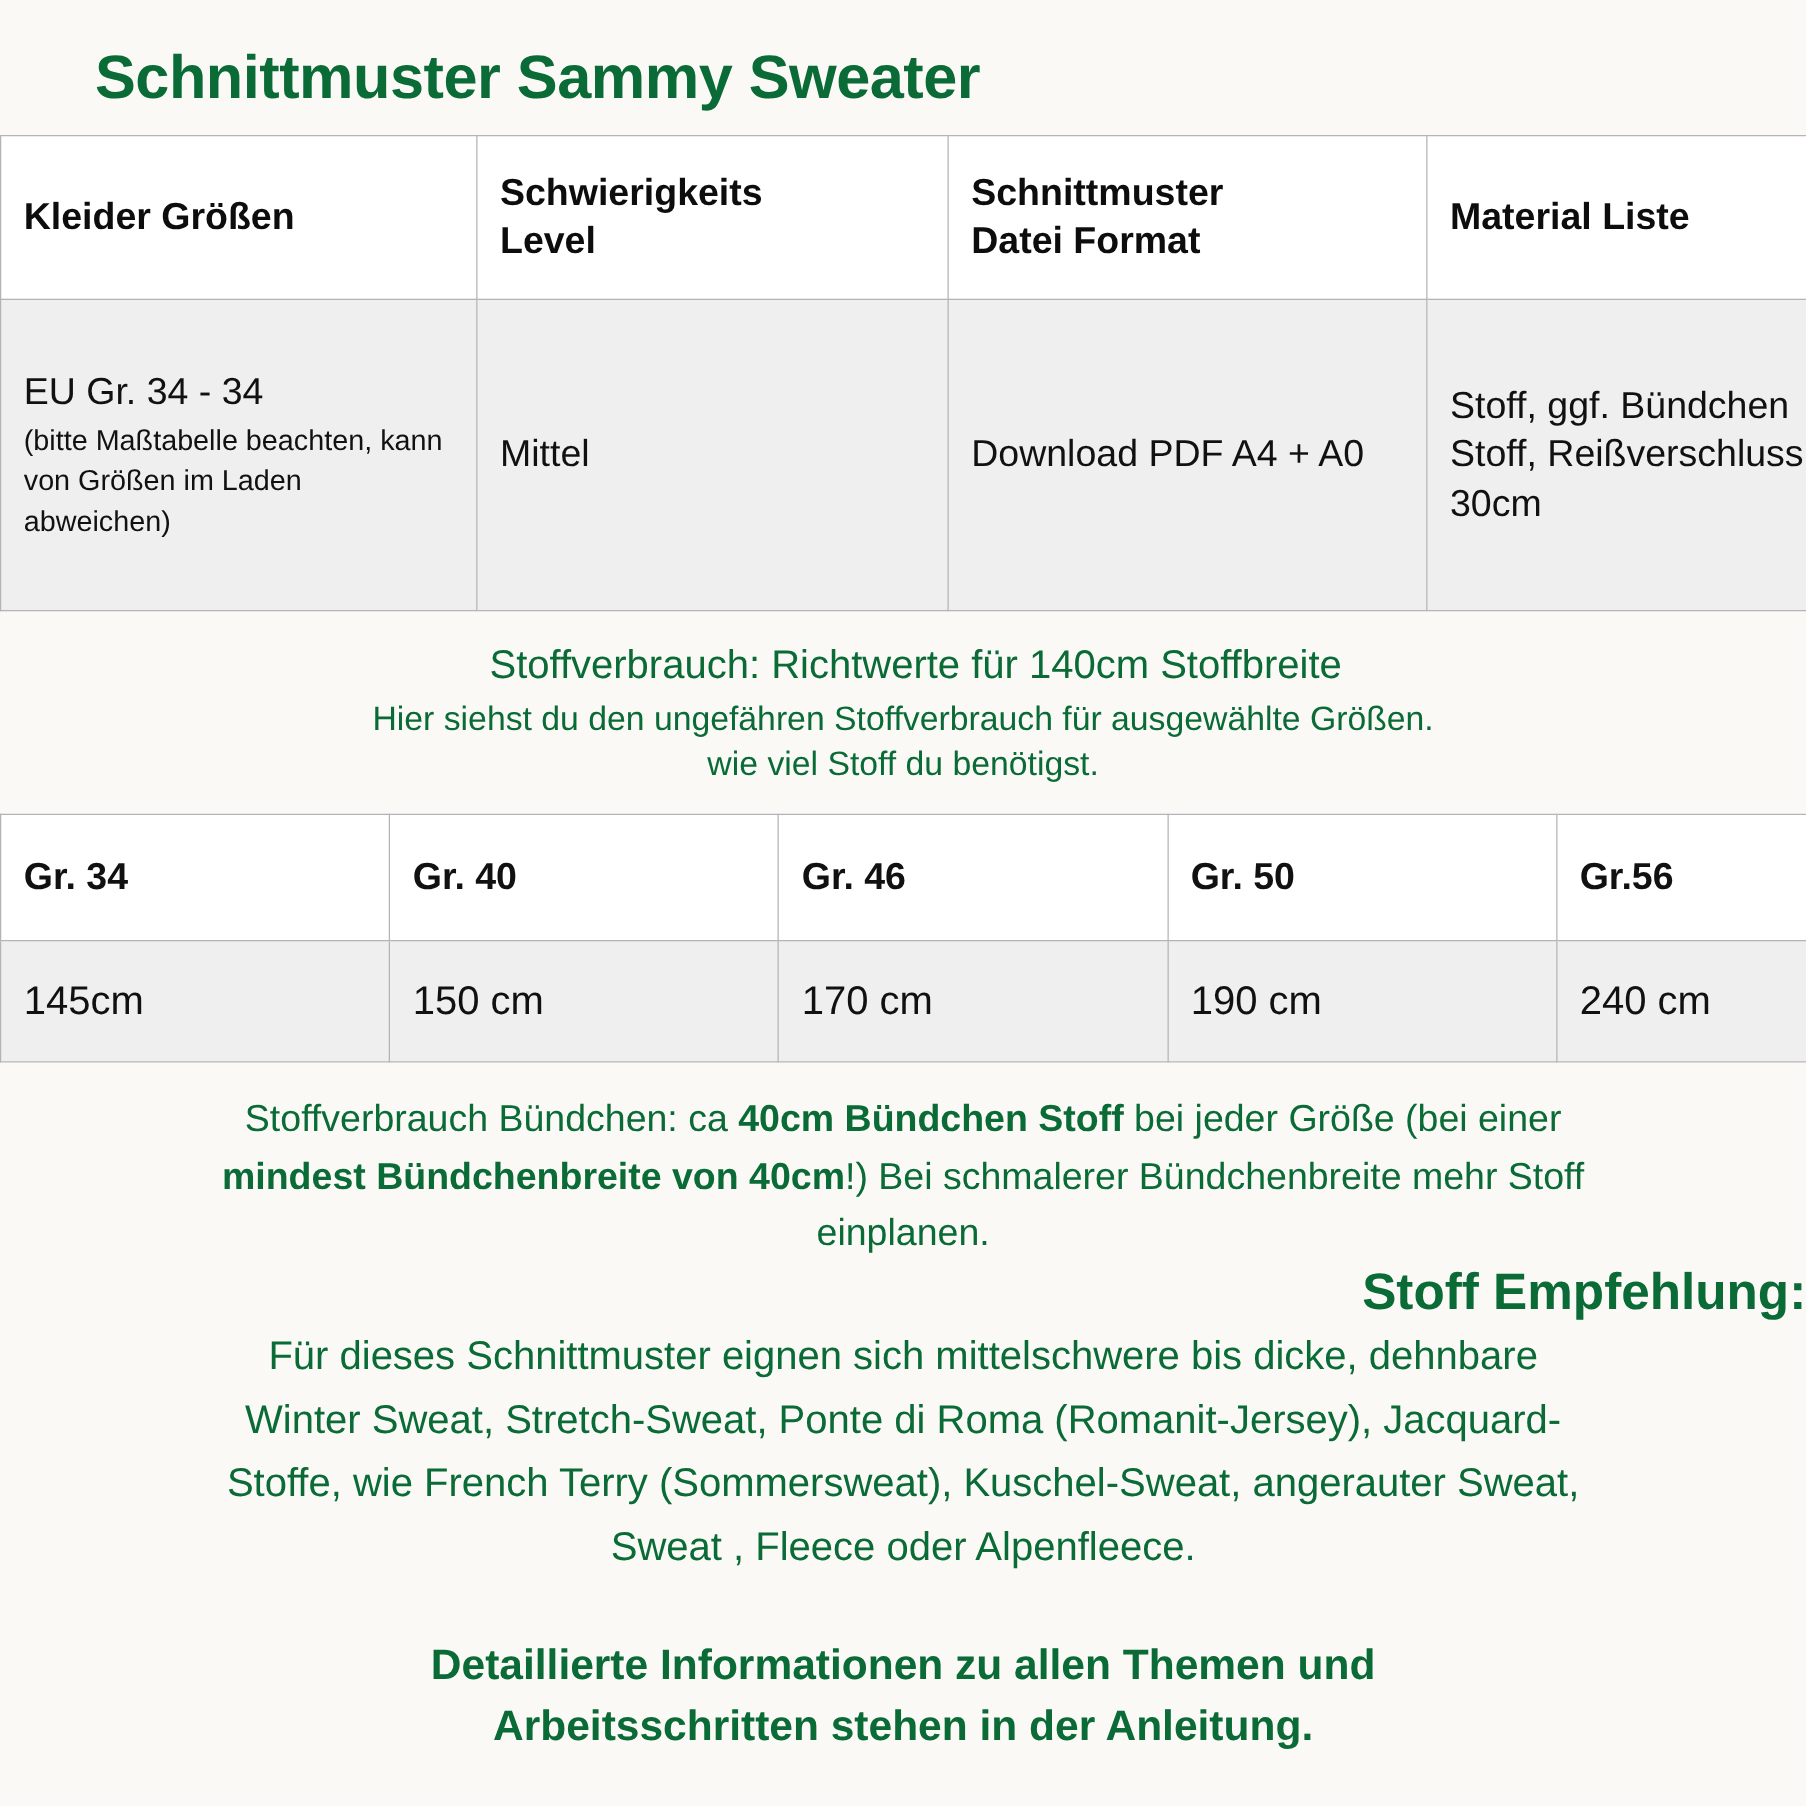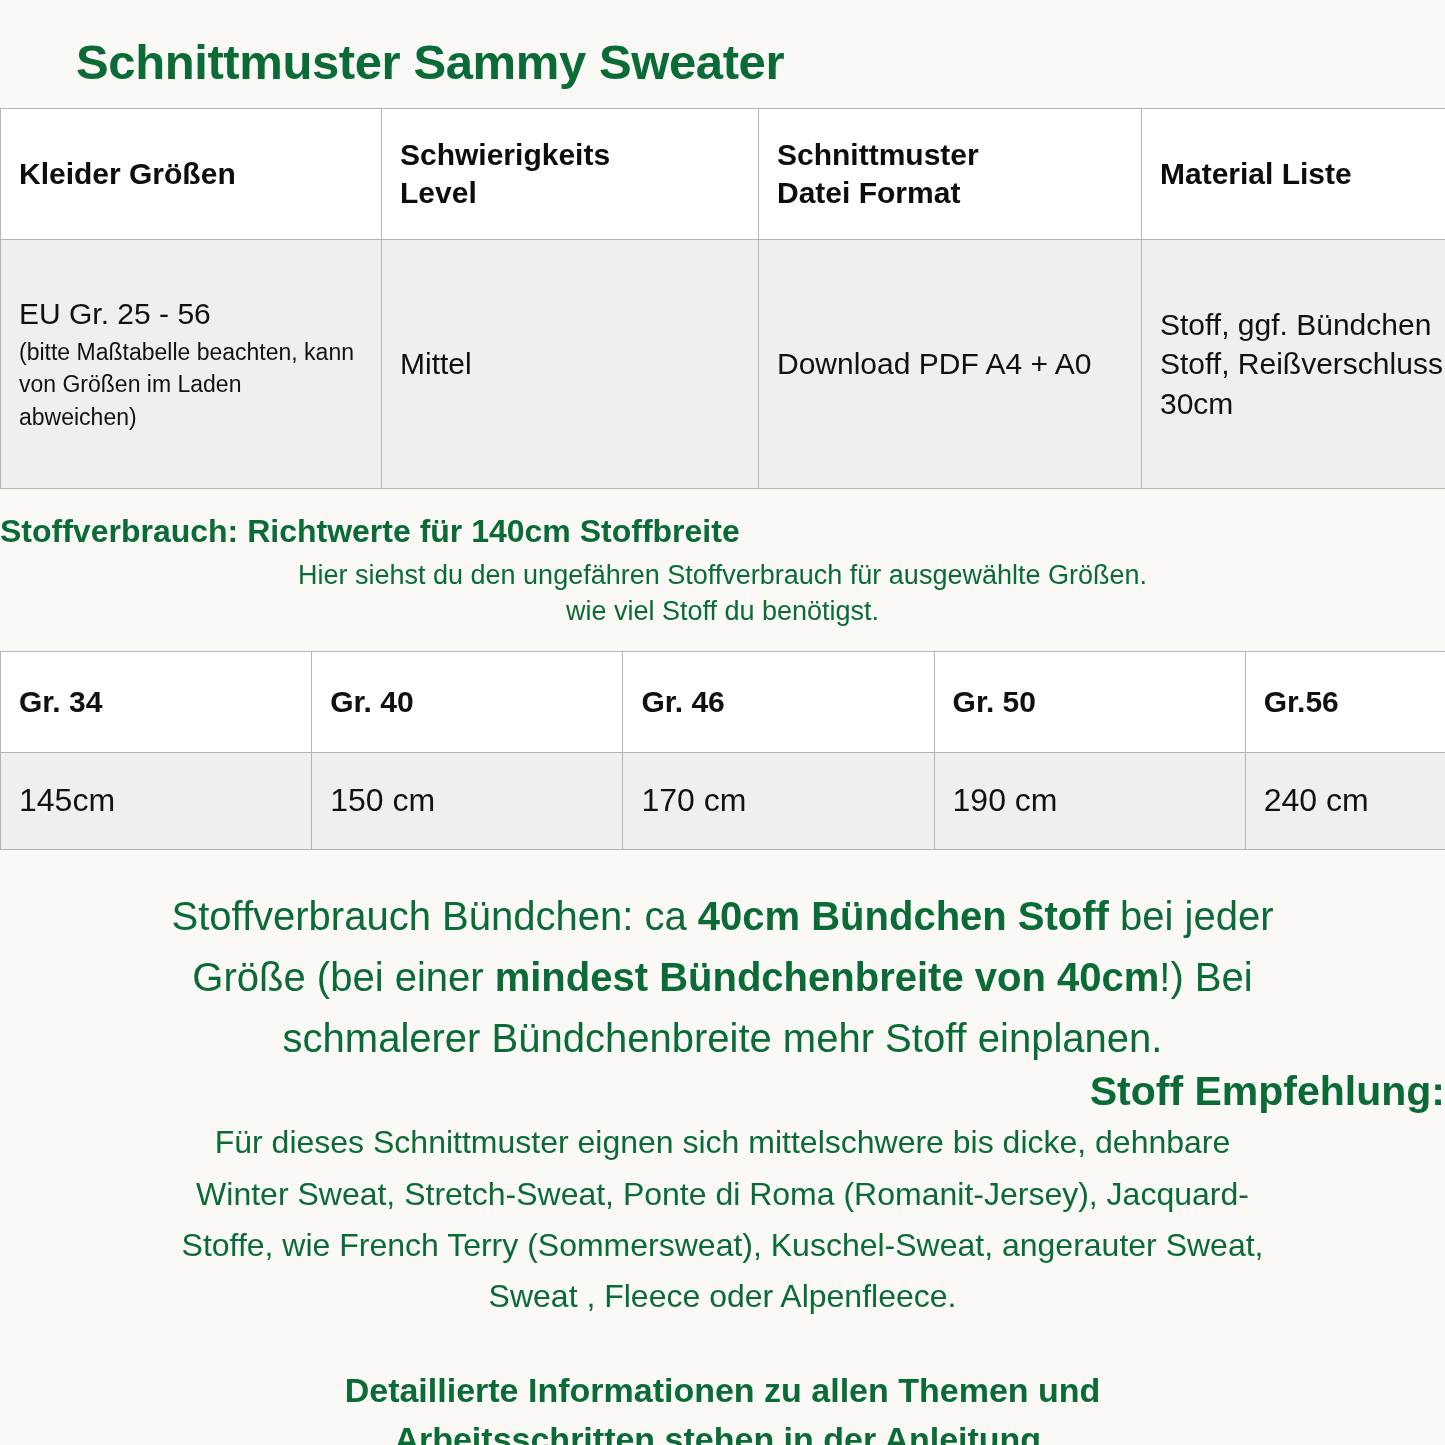--- a/index.html
+++ b/index.html
@@ -77,25 +77,26 @@
   }
 
   .col-a { width: 344px; }
   .col-b { width: 340px; }
   .col-c { width: 346px; margin-top: 40px; }
   .col-d { width: 341px; }
 
   
   .green { color: #0a6b36; }
   .sect-heading {
-    text-align: left;
-    font-weight: bold;
+    text-align: center;
+    font-weight: normal;
     font-size: 32px;
     line-height: 1.18;
     margin-top: 24px;
+    padding-left: 20px;
   }
   .sect-sub {
     text-align: center;
     font-size: 27px;
     line-height: 1.34;
     margin-top: 6px;
   }
   .sect-sub span { display: block; }
 
   
@@ -113,23 +114,23 @@
   #table-sizes .bcell {
     background: #efefef;
     font-size: 32px;
     height: 84px;
     padding: 6px 18px;
   }
   .col-5 { width: 274.2px; }
 
   .para {
     text-align: center;
-    font-size: 40px;
+    font-size: 30px;
     line-height: 1.52;
-    margin-top: 36px;
+    margin-top: 23px;
     padding: 0 150px;
   }
   .para b { font-weight: bold; }
 
   .rec-heading {
     text-align: right;
     font-weight: bold;
     font-size: 41px;
   }
   .rec-body {
@@ -171,21 +172,21 @@
       <th class="hcell col-c">
         <span>Schnittmuster</span><br>
         <span>Datei Format</span>
       </th>
       <th class="hcell col-d">
         <span>Material Liste</span>
       </th>
     </tr>
     <tr>
       <td class="bcell col-a">
-        <span>EU Gr. 25 - 56</span>
+        <span>EU Gr. 34 - 34</span>
         <span class="sub">(bitte Maßtabelle beachten, kann von Größen im Laden abweichen)</span>
       </td>
       <td class="bcell col-b">
         <span>Mittel</span>
       </td>
       <td class="bcell col-c lines">
         <span>Download</span>
         <span>PDF A4 + A0</span>
       </td>
       <td class="bcell col-d lines">

